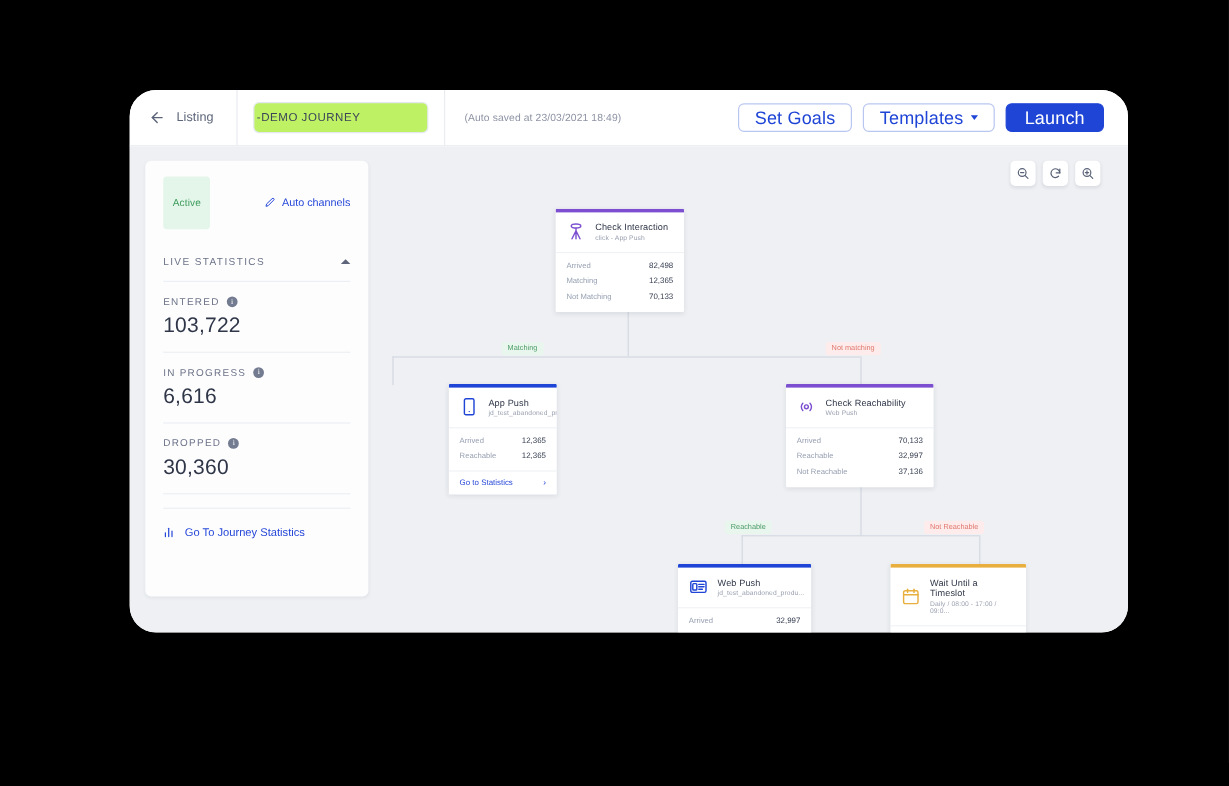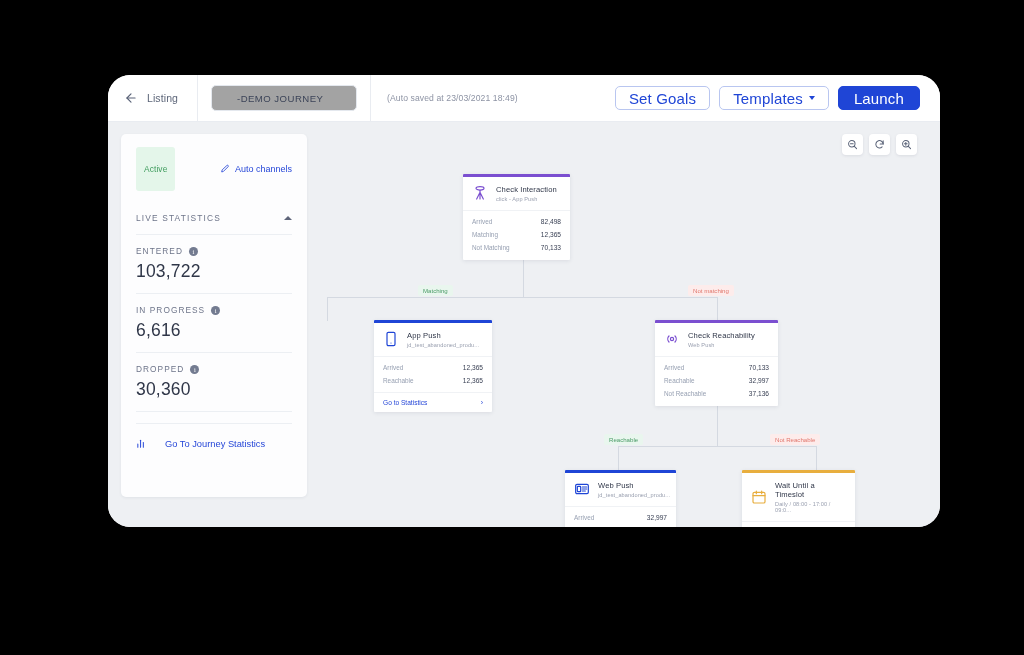--- a/index.html
+++ b/index.html
@@ -39,25 +39,25 @@
   .tb-name-wrap {
     height: 100%;
     display:flex; align-items:center;
     padding: 0 13px;
     border-right: 1px solid #e9ecf1;
   }
   .journey-name {
     width: 146px; height: 26px;
     border: 1px solid #e4e8ee;
     border-radius: 5px;
-    background: #a3a3a3;
+    background: #bef264;
     font-size: 9.6px;
     letter-spacing: .45px;
     color: #3c4458;
-    padding: 0 25px;
+    padding: 0 2px;
     font-family: "Liberation Sans", sans-serif;
     outline: none;
   }
   .autosave {
     font-size: 8.6px; color: #8d93a4;
     padding-left: 16px; letter-spacing: .1px;
   }
   .tb-right {
     margin-left: auto;
     display: flex; align-items: center; gap: 9px;
@@ -119,21 +119,21 @@
   .stat-label-row { display:flex; align-items:center; gap:6px; }
   .stat-label { font-size: 8.3px; color:#6d7489; letter-spacing: 1.05px; }
   .info-dot {
     width:9px;height:9px;border-radius:50%;
     background:#737b90;color:#fff;font-size:6.5px;
     display:flex;align-items:center;justify-content:center;
     font-family:"Liberation Serif",serif; cursor:pointer;
   }
   .stat-value { font-size: 17.5px; color:#2f3648; margin-top: 5px; letter-spacing:.2px;}
   .journey-stats-link {
-    display:flex; align-items:center; gap:18px;
+    display:flex; align-items:center; gap:7px;
     margin-top: 14px; color:#2647d8; font-size:9.3px; cursor:pointer;
   }
   
   .canvas { position:absolute; inset:0; }
   .node {
     position: absolute;
     background: #ffffff;
     border-radius: 1px;
     box-shadow: 0 1px 4px rgba(40,50,80,.10);
     overflow: hidden;
@@ -246,21 +246,21 @@
             <span class="nrow-k">Matching</span>
             <span class="nrow-v">12,365</span>
           </div>
           <div class="nrow">
             <span class="nrow-k">Not Matching</span>
             <span class="nrow-v">70,133</span>
           </div>
         </div>
       </div>
 
-      <div class="node" style="left:266px; top:198px; width:118px;">
+      <div class="node" style="left:266px; top:198px; width:90px;">
         <div class="node-top" style="background:#1f45d6"></div>
         <div class="node-head">
           <span class="node-ico">
             <svg viewBox="0 0 24 24" fill="none" stroke="#1f45d6" stroke-width="1.8" stroke-linecap="round">
               <rect x="6" y="2" width="12" height="20" rx="2"></rect>
                 <line x1="12" y1="18" x2="12" y2="18"></line>
             </svg>
           </span>
           <span>
             <div class="node-title">App Push</div>

